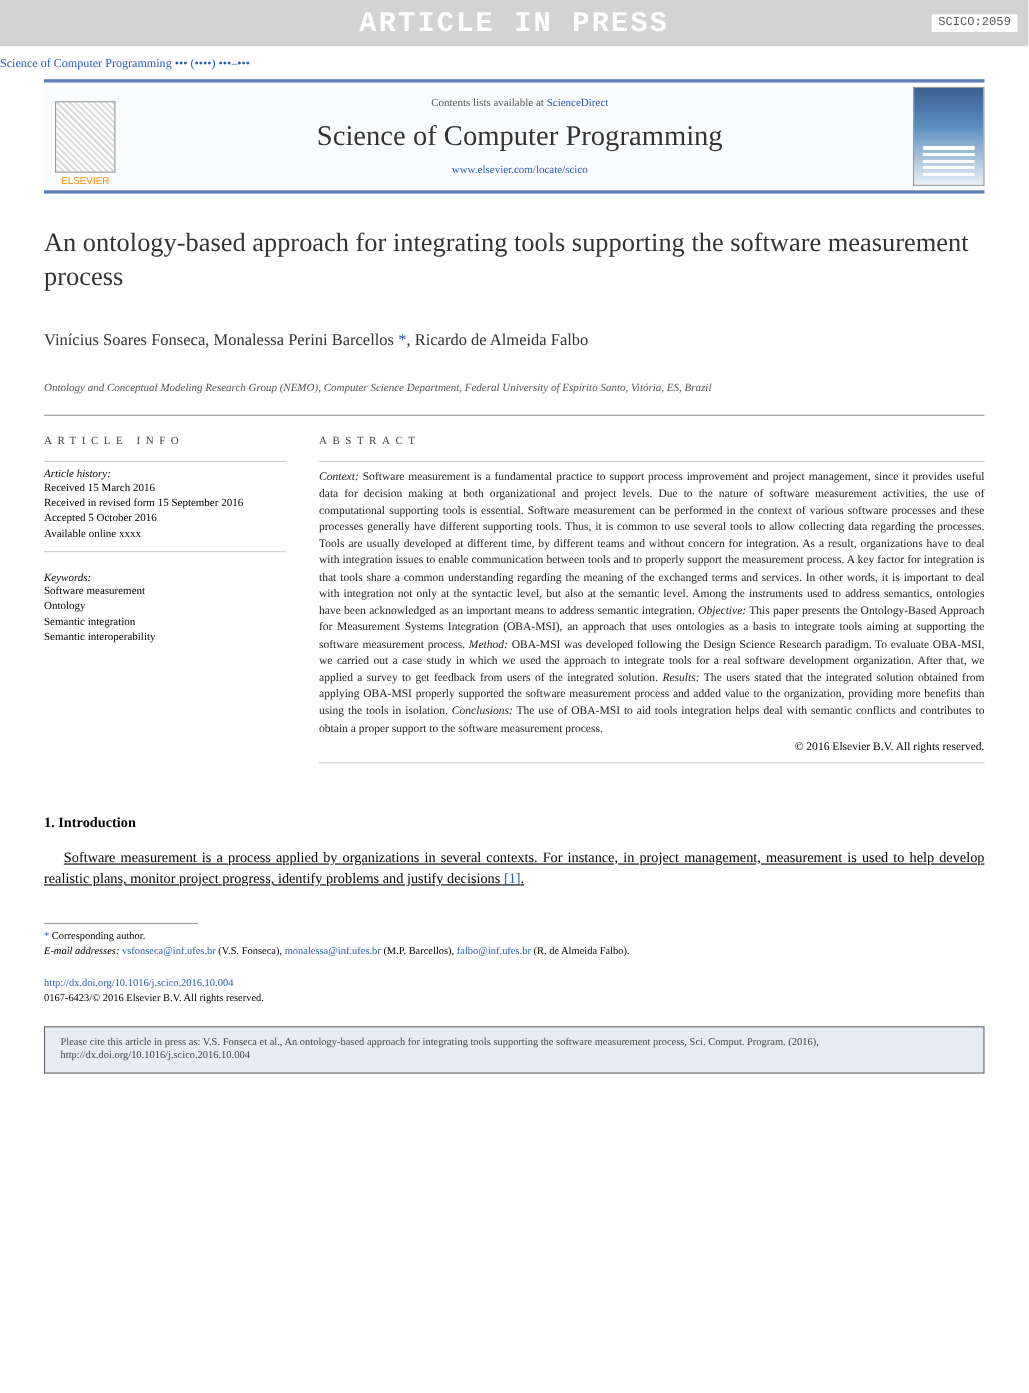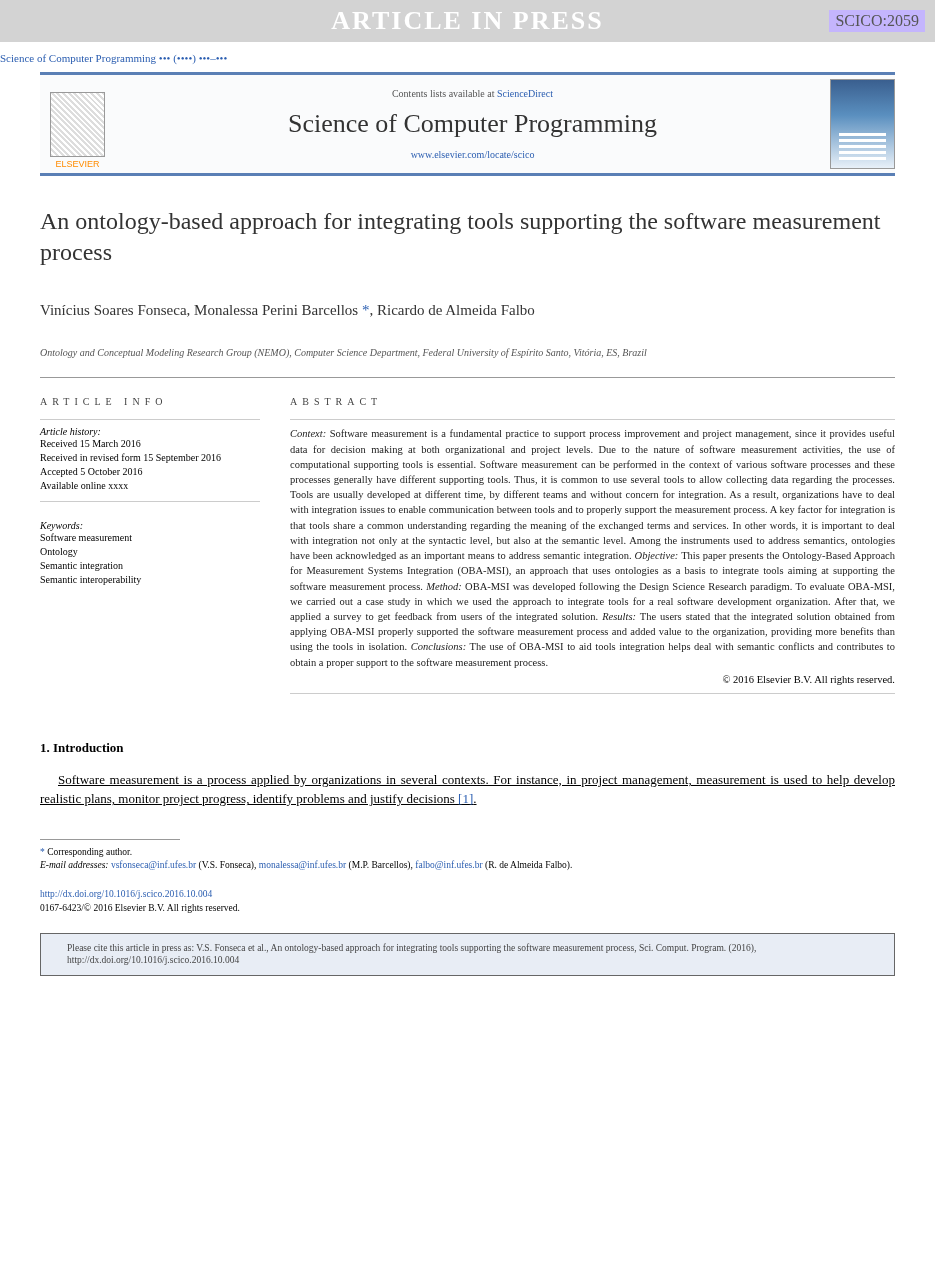--- a/index.html
+++ b/index.html
@@ -8,37 +8,37 @@
     background: #fff;
     width: 935px;
     margin: 0 auto;
     color: #000;
     font-size: 12px;
   }
   .top-banner {
     background: #d3d3d3;
     color: #fff;
     text-align: center;
-    font-family: Liberation Serif, serif;
+    font-family: Liberation Mono, monospace;
     font-size: 26px;
     font-weight: bold;
     letter-spacing: 2px;
     padding: 6px 0;
     position: relative;
   }
   .scico-tag {
     position: absolute;
     right: 10px;
     top: 50%;
     transform: translateY(-50%);
     color: #555;
-    font-size: 16px;
+    font-size: 11px;
     font-weight: normal;
     letter-spacing: 0;
-    background: #c4b5fd;
+    background: #ffffff;
     padding: 2px 6px;
     margin-left: 18px;
   }
   .journal-ref-line {
     text-align: left;
     color: #2a5db0;
     font-size: 11px;
     padding: 10px 0 8px;
   }
   .page {
@@ -182,21 +182,21 @@
     margin-top: 30px;
     margin-bottom: 6px;
   }
   .footnote-line { font-size: 9.5px; line-height: 1.4; }
   .footnote-line .email { color: #2a5db0; }
   .doi-block { margin-top: 16px; font-size: 9.5px; line-height: 1.4; }
   .doi-block .doi { color: #2a5db0; }
   .cite-box {
     border: 1px solid #666;
     background: #e8edf5;
-    padding: 8px 26px;
+    padding: 8px 14px;
     font-size: 9.5px;
     line-height: 1.3;
     margin-top: 18px;
     margin-bottom: 20px;
     color: #444;
   }
 </style>
 </head>
 <body>
 

